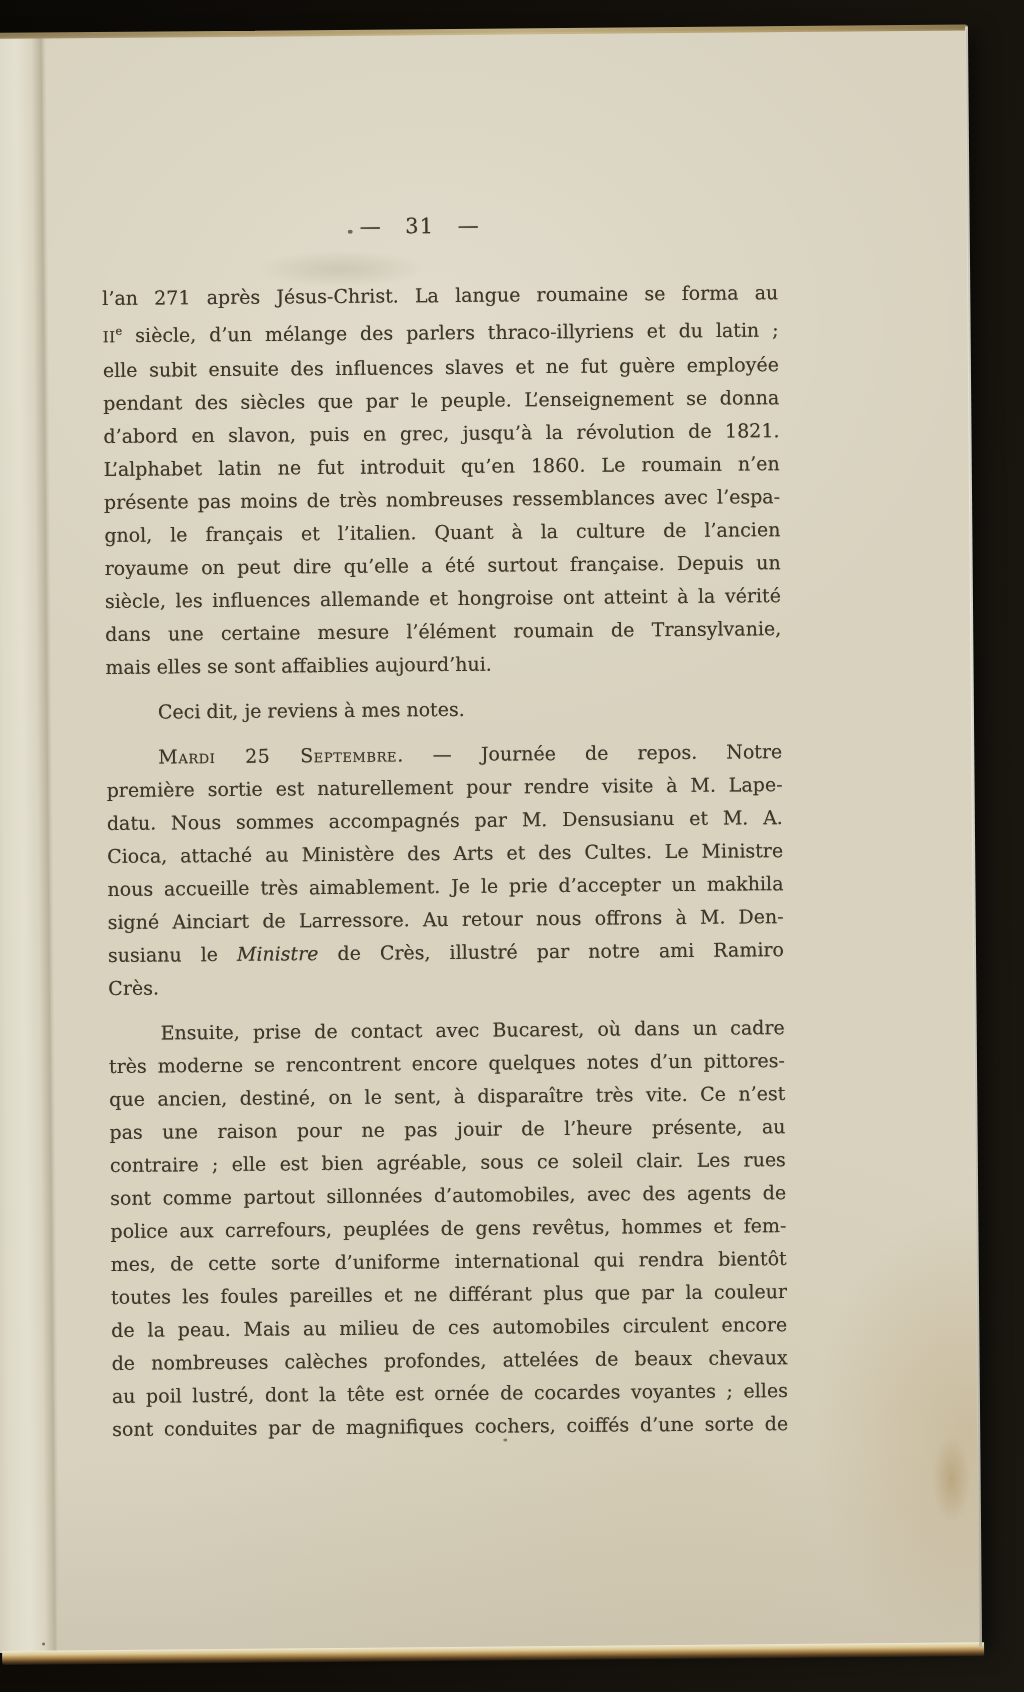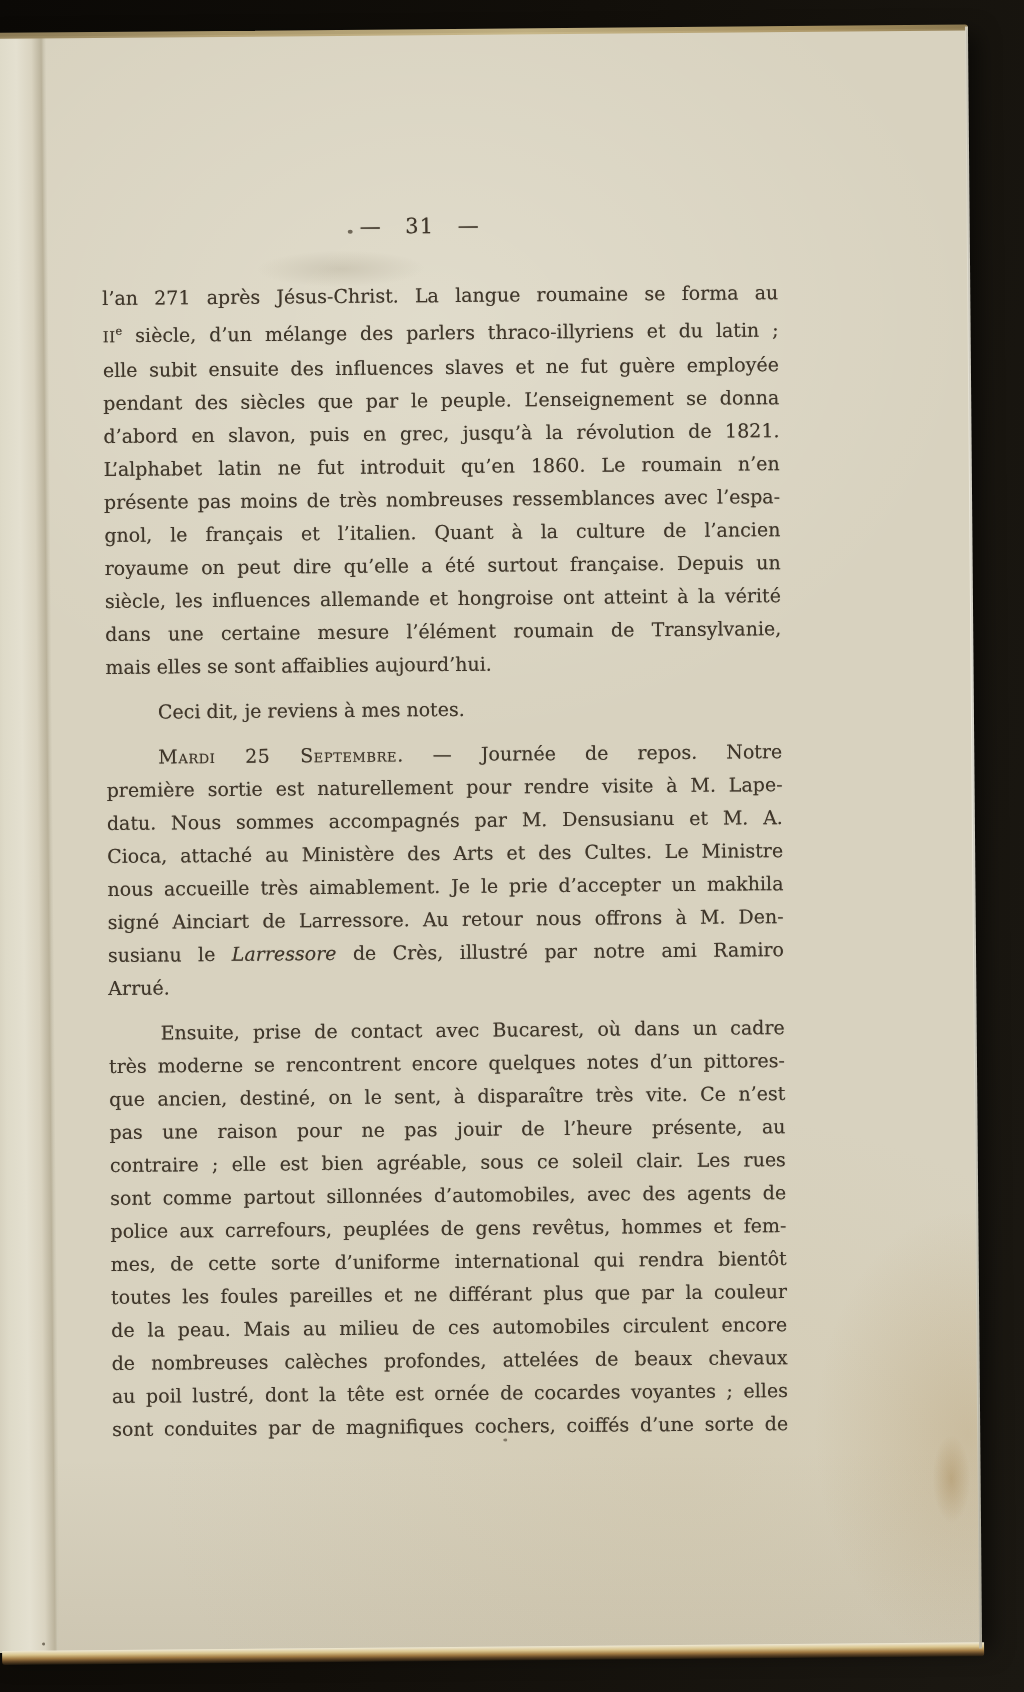--- a/index.html
+++ b/index.html
@@ -129,22 +129,22 @@
         <div class="paragraph">
           <div class="line indented last"><span>Ceci dit, je reviens à mes notes.</span></div>
         </div>
         <div class="paragraph">
           <div class="line indented"><span class="sc">Mardi 25 Septembre.</span><span> — Journée de repos. Notre</span></div>
           <div class="line"><span>première sortie est naturellement pour rendre visite à M. Lape-</span></div>
           <div class="line"><span>datu. Nous sommes accompagnés par M. Densusianu et M. A.</span></div>
           <div class="line"><span>Cioca, attaché au Ministère des Arts et des Cultes. Le Ministre</span></div>
           <div class="line"><span>nous accueille très aimablement. Je le prie d’accepter un makhila</span></div>
           <div class="line"><span>signé Ainciart de Larressore. Au retour nous offrons à M. Den-</span></div>
-          <div class="line"><span>susianu le </span><span class="it">Larressore</span><span> de Crès, illustré par notre ami Ramiro</span></div>
-          <div class="line last"><span>Arrué.</span></div>
+          <div class="line"><span>susianu le </span><span class="it">Ministre</span><span> de Crès, illustré par notre ami Ramiro</span></div>
+          <div class="line last"><span>Crès.</span></div>
         </div>
         <div class="paragraph">
           <div class="line indented"><span>Ensuite, prise de contact avec Bucarest, où dans un cadre</span></div>
           <div class="line"><span>très moderne se rencontrent encore quelques notes d’un pittores-</span></div>
           <div class="line"><span>que ancien, destiné, on le sent, à disparaître très vite. Ce n’est</span></div>
           <div class="line"><span>pas une raison pour ne pas jouir de l’heure présente, au</span></div>
           <div class="line"><span>contraire ; elle est bien agréable, sous ce soleil clair. Les rues</span></div>
           <div class="line"><span>sont comme partout sillonnées d’automobiles, avec des agents de</span></div>
           <div class="line"><span>police aux carrefours, peuplées de gens revêtus, hommes et fem-</span></div>
           <div class="line"><span>mes, de cette sorte d’uniforme international qui rendra bientôt</span></div>

